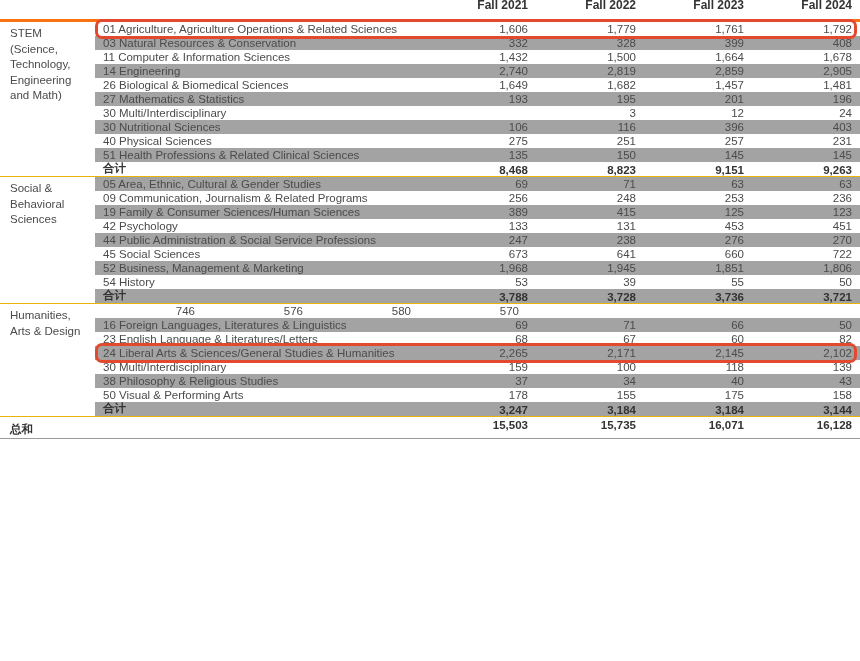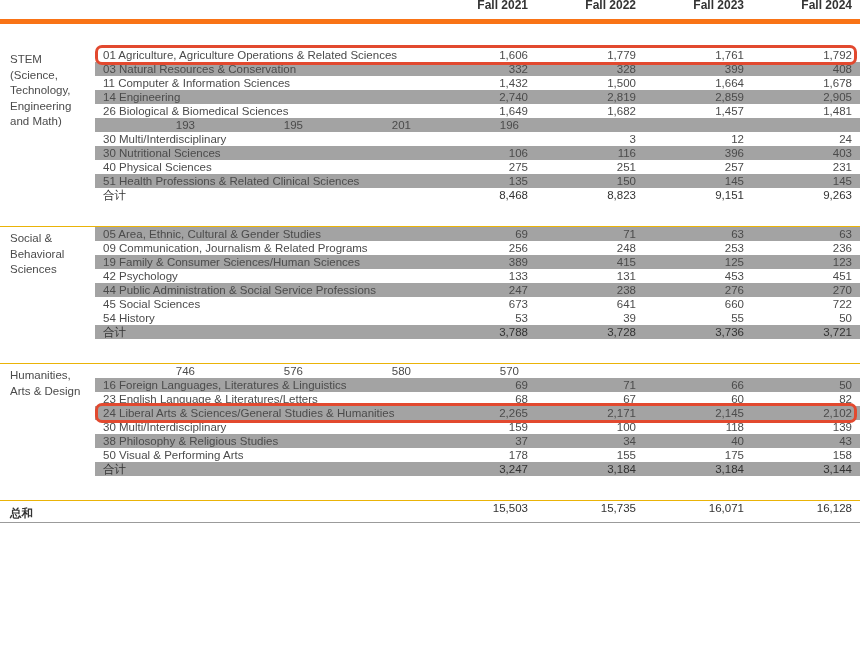--- a/index.html
+++ b/index.html
@@ -4,49 +4,49 @@
 <style>
   html, body { margin: 0; padding: 0; background: #ffffff; }
   body {
     width: 860px; height: 661px; overflow: hidden;
     font-family: "Liberation Sans", "DejaVu Sans", sans-serif;
     font-size: 11.5px; color: #4b4b4b;
   }
   .crosstab { width: 860px; }
 
   
-  .header { height: 19px; overflow: hidden; border-bottom: 5px solid #f97316; }
+  .header { height: 19px; overflow: hidden; border-bottom: 3px solid #f97316; }
   .header-inner { display: flex; transform: translateY(-7px); }
   .hspacer { width: 428px; }
   .hcell {
     width: 108px; box-sizing: border-box; padding-right: 8px;
     text-align: right; font-weight: bold; color: #333;
     font-size: 12px; line-height: 24px; white-space: nowrap;
   }
 
   
-  .section { display: flex; margin-top: 24px; }
+  .section { display: flex; }
   .section + .section { border-top: 1px solid #eab308; }
   .group-cell {
     width: 95px; box-sizing: border-box; padding: 4px 4px 0 10px;
     white-space: pre-line; line-height: 15.5px; color: #4b4b4b;
   }
   .rows { flex: 1; min-width: 0; }
 
   .row { display: flex; align-items: center; height: 14px; position: relative; }
   .row.striped { background: #a3a3a3; }
   .row-label {
     flex: 1; min-width: 0; padding-left: 8px;
     white-space: nowrap; overflow: hidden;
   }
   .vcell {
     width: 108px; box-sizing: border-box; padding-right: 8px;
     text-align: right; white-space: nowrap;
   }
-  .total-row { font-weight: normal; color: #333; }
+  .total-row { font-weight: bold; color: #333; align-items: flex-end; }
   .grand .group-cell { font-weight: bold; color: #333; padding-top: 5px; }
 
   
   .highlight-ring {
     position: absolute; left: 0; right: 3px; top: -3px; bottom: -3px;
     border: 3px solid #e2492f; border-radius: 7px;
     pointer-events: none; z-index: 2;
   }
 
   .bottom-rule { border-top: 1px solid #9b9b9b; height: 6px; }
@@ -102,20 +102,21 @@
             <div class="vcell">2,905</div>
           </div>
           <div class="row">
             <div class="row-label">26 Biological &amp; Biomedical Sciences</div>
             <div class="vcell">1,649</div>
             <div class="vcell">1,682</div>
             <div class="vcell">1,457</div>
             <div class="vcell">1,481</div>
           </div>
           <div class="row striped">
+            <div class="row-label">27 Mathematics &amp; Statistics</div>
             <div class="vcell">193</div>
             <div class="vcell">195</div>
             <div class="vcell">201</div>
             <div class="vcell">196</div>
           </div>
           <div class="row">
             <div class="row-label">30 Multi/Interdisciplinary</div>
             <div class="vcell"></div>
             <div class="vcell">3</div>
             <div class="vcell">12</div>
@@ -190,20 +191,27 @@
             <div class="vcell">238</div>
             <div class="vcell">276</div>
             <div class="vcell">270</div>
           </div>
           <div class="row">
             <div class="row-label">45 Social Sciences</div>
             <div class="vcell">673</div>
             <div class="vcell">641</div>
             <div class="vcell">660</div>
             <div class="vcell">722</div>
+          </div>
+          <div class="row striped">
+            <div class="row-label">52 Business, Management &amp; Marketing</div>
+            <div class="vcell">1,968</div>
+            <div class="vcell">1,945</div>
+            <div class="vcell">1,851</div>
+            <div class="vcell">1,806</div>
           </div>
           <div class="row">
             <div class="row-label">54 History</div>
             <div class="vcell">53</div>
             <div class="vcell">39</div>
             <div class="vcell">55</div>
             <div class="vcell">50</div>
           </div>
           <div class="row striped total-row">
             <div class="row-label">合计</div>

